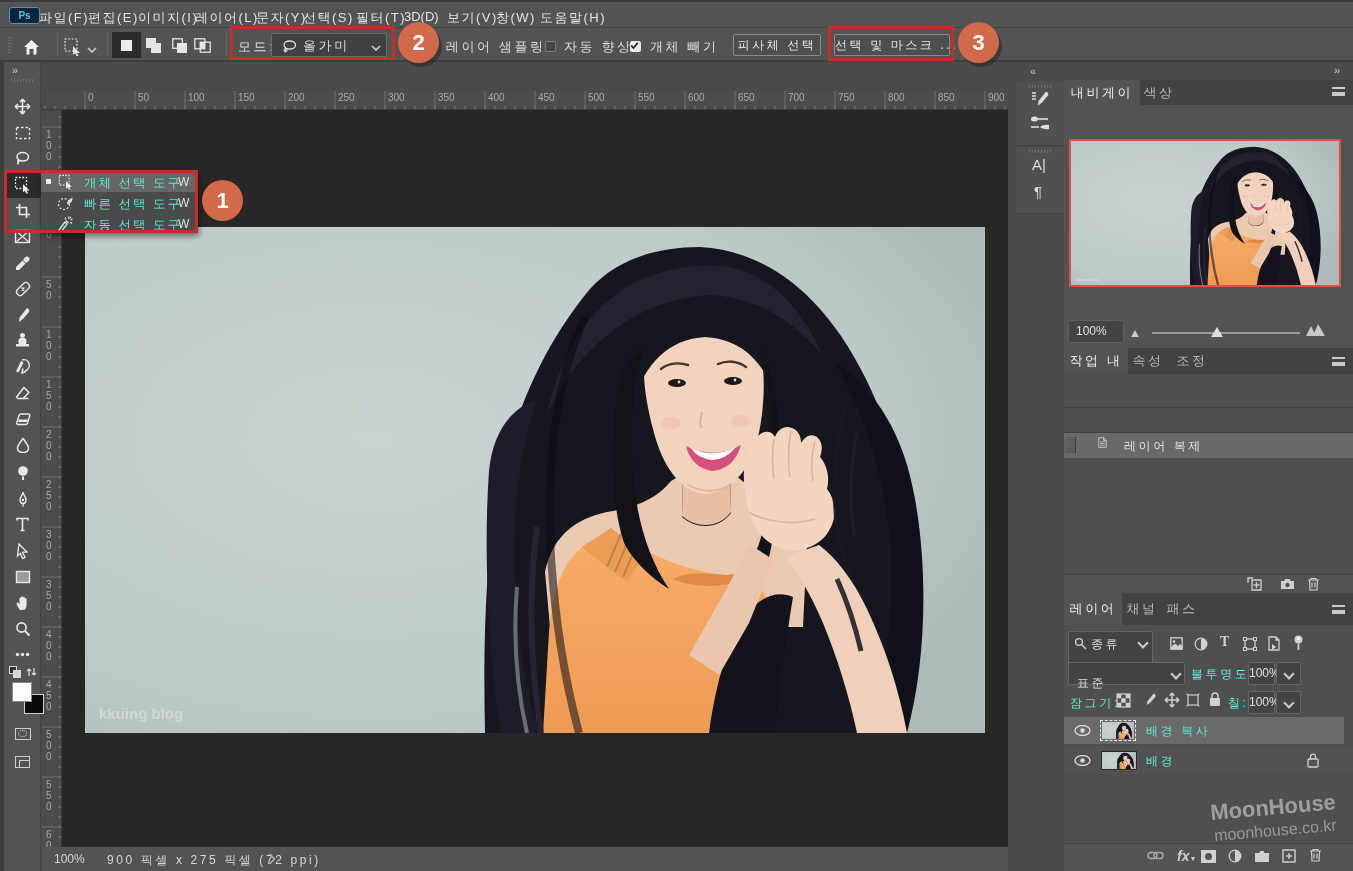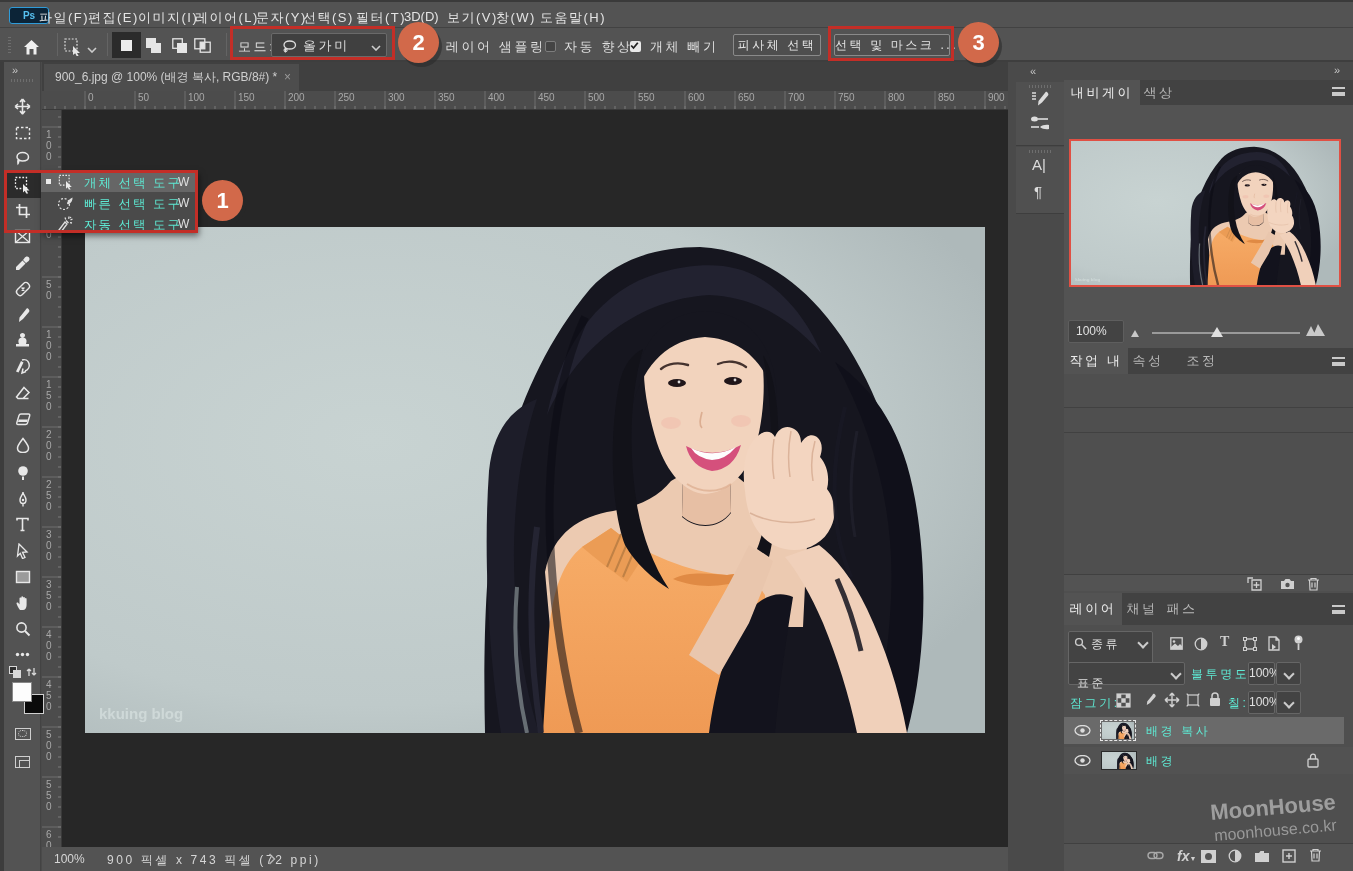--- a/index.html
+++ b/index.html
@@ -2,21 +2,21 @@
 <html><head><meta charset="utf-8">
 <style>
 *{margin:0;padding:0;box-sizing:border-box}
 html,body{width:1353px;height:871px;overflow:hidden;background:#535353;font-family:"Liberation Sans",sans-serif}
 .k{letter-spacing:2.6px}
 .txt{color:#5eead4;font-size:13px;white-space:nowrap}
 #app{position:absolute;left:0;top:0;width:1353px;height:871px;background:#4a4a4a}
 
 #menubar{position:absolute;left:0;top:0;width:1353px;height:28px;background:#535353;border-top:2px solid #3a3a3a;border-bottom:1px solid #424242}
 #menubar .mi{position:absolute;top:7px;color:#e4e4e4;font-size:13px;white-space:nowrap;letter-spacing:1.5px}
-#pslogo{position:absolute;left:9px;top:5px;width:40px;height:17px;background:#0c2437;border:1px solid #2f9bd8;border-radius:3px;color:#57c1f0;font-size:10px;font-weight:bold;text-align:center;line-height:15px}
+#pslogo{position:absolute;left:9px;top:5px;width:31px;height:17px;background:#0c2437;border:1px solid #2f9bd8;border-radius:3px;color:#57c1f0;font-size:10px;font-weight:bold;text-align:center;line-height:15px}
 
 #optbar{position:absolute;left:0;top:28px;width:1353px;height:34px;background:#535353;border-bottom:2px solid #3e3e3e}
 .vsep{position:absolute;top:5px;width:1px;height:23px;background:#646464}
 .obtxt{position:absolute;top:10px;color:#dedede;font-size:13px;white-space:nowrap}
 .psbtn{position:absolute;top:6px;height:22px;border:1px solid #8a8a8a;border-radius:2px;background:#4e4e4e;color:#e6e6e6;font-size:12px;text-align:center;white-space:nowrap}
 .cb{position:absolute;top:13px;width:11px;height:11px;border-radius:2px}
 .cbu{background:#444;border:1px solid #7d7d7d}
 .cbc{background:#e9e9e9;color:#222;font-size:10px;font-weight:bold;line-height:11px;text-align:center}
 .ddl{position:absolute;background:#464646;border:1px solid #6a6a6a;border-radius:2px;color:#e2e2e2;font-size:12px}
 
@@ -324,23 +324,20 @@
         <path d="M3,10 L3,3 M3,3 L1,5 M3,3 L5,5 M8,2 L8,9 M8,9 L6,7 M8,9 L10,7" stroke="#d8d8d8" stroke-width="1.3" fill="none"></path>
       </svg>
  <div style="position:absolute;left:8px;top:620px;width:20px;height:20px;background:#fdfdfd;border:1px solid #888;z-index:2"></div>
  <div style="position:absolute;left:20px;top:632px;width:20px;height:20px;background:#0a0a0a;border:1px solid #d0d0d0;z-index:1"></div>
  <div style="position:absolute;left:11px;top:666px;width:16px;height:12px;border:1px solid #cfcfcf"></div>
  <div style="position:absolute;left:14px;top:668px;width:9px;height:7px;border:1px dotted #cfcfcf;border-radius:50%"></div>
  <div style="position:absolute;left:11px;top:694px;width:15px;height:12px;border:1.5px solid #cfcfcf"></div>
  <div style="position:absolute;left:15px;top:698px;width:11px;height:8px;border:1.5px solid #cfcfcf;background:#535353"></div>
 </div>
 
-<div id="tabbar">
-      <div id="doctab">900_6.jpg @ 100% (배경 복사, RGB/8#) * <span style="color:#9a9a9a">&nbsp;×</span></div>
-    </div>
 <div id="hruler">
  <svg width="966" height="19" id="hrsvg">
         <path d="M43,0 L43,19" stroke="#6e6e6e"></path>
         <text x="46" y="10" fill="#a8a8a8" font-size="10">0</text>
         <path d="M93,0 L93,19" stroke="#6e6e6e"></path>
         <text x="96" y="10" fill="#a8a8a8" font-size="10">50</text>
         <path d="M143,0 L143,19" stroke="#6e6e6e"></path>
         <text x="146" y="10" fill="#a8a8a8" font-size="10">100</text>
         <path d="M193,0 L193,19" stroke="#6e6e6e"></path>
         <text x="196" y="10" fill="#a8a8a8" font-size="10">150</text>
@@ -612,21 +609,21 @@
 </div>
 
 <div id="viewport">
   <div id="photo1"><svg width="900" height="506" viewBox="0 0 900 506">
           <use href="#photoSym"></use>
         </svg></div>
 </div>
 
 <div id="statusbar">
   <span style="position:absolute;left:12px;top:5px">100%</span>
-  <span style="position:absolute;left:65px;top:5px" class="k">900 픽셀 x 743 픽셀 (72 ppi)</span>
+  <span style="position:absolute;left:65px;top:5px" class="k">900 픽셀 x 275 픽셀 (72 ppi)</span>
   <svg style="position:absolute;left:226px;top:6px" width="8" height="12" viewBox="0 0 8 12">
         <path d="M1.5,1 L6.5,6 L1.5,11" stroke="#b5b5b5" stroke-width="1.5" fill="none"></path>
       </svg>
 </div>
 
 <div id="rgap"></div>
 <div id="iconstrip">
  <div style="position:absolute;left:14px;top:3px;color:#c5c5c5;font-size:11px;letter-spacing:-1px">«</div>
  <div class="istri" style="top:20px;height:64px">
   <div style="position:absolute;left:13px;top:3px;width:22px;height:3px;background:repeating-linear-gradient(90deg,#6e6e6e 0 1px,transparent 1px 3px)"></div>
@@ -673,26 +670,34 @@
           <path d="M7,0 L13,10 L1,10 Z" fill="#e0e0e0"></path>
         </svg>
   <svg style="position:absolute;left:241px;top:217px" width="22" height="15" viewBox="0 0 22 15">
           <path d="M1,14 L6,4 L11,14 Z M8,14 L13,2 L20,14 Z" fill="#c9c9c9"></path>
         </svg>
  </div>
 
  <div class="ptabrow" style="top:286px;height:26px">
   <div class="ptab act k" style="left:0;width:64px;line-height:26px">작업 내역</div>
   <div class="ptab k" style="left:64px;width:40px;line-height:26px">속성</div>
-  <div class="ptab k" style="left:118px;width:40px;line-height:26px">조정</div>
+  <div class="ptab k" style="left:108px;width:40px;line-height:26px">조정</div>
   <div class="burger" style="top:9px"></div>
  </div>
  <div style="position:absolute;left:0;top:312px;width:289px;height:200px;background:#4f4f4f">
   <div style="position:absolute;left:0;top:33px;width:289px;height:1px;background:#414141"></div>
   <div style="position:absolute;left:0;top:58px;width:289px;height:1px;background:#414141"></div>
+  <div class="hrow" style="top:59px;height:25px;background:#696969">
+    <div style="position:absolute;left:1px;top:4px;width:11px;height:16px;background:#5e5e5e;border-right:1px solid #3a3a3a"></div>
+    <svg class="eyeic" style="left:30px;top:4px" width="15" height="16" viewBox="0 0 15 16">
+            <path d="M2,1 L9,1 L13,5 L13,15 L2,15 Z M9,1 L9,5 L13,5" fill="none" stroke="#d6d6d6" stroke-width="1.2"></path>
+            <path d="M4,7 L11,7 M4,9.5 L11,9.5 M4,12 L11,12" stroke="#d6d6d6" stroke-width="1"></path>
+          </svg>
+    <span class="k" style="position:absolute;left:60px;top:5px">레이어 복제</span>
+  </div>
  </div>
  <div style="position:absolute;left:0;top:512px;width:289px;height:17px;background:#535353;border-top:1px solid #404040">
   <svg style="position:absolute;left:183px;top:2px" width="16" height="14" viewBox="0 0 16 14">
           <path d="M5,3 L14,3 L14,13 L5,13 Z" fill="none" stroke="#cfcfcf" stroke-width="1.3"></path>
           <path d="M1,6 L1,1 L6,1" stroke="#cfcfcf" stroke-width="1.3" fill="none"></path>
           <path d="M9.5,5 L9.5,11 M6.5,8 L12.5,8" stroke="#cfcfcf" stroke-width="1.3"></path>
         </svg>
   <svg style="position:absolute;left:216px;top:3px" width="15" height="12" viewBox="0 0 15 12">
           <path d="M1,3 L4,3 L5.5,1 L9.5,1 L11,3 L14,3 L14,11 L1,11 Z" fill="#cfcfcf"></path>
           <circle cx="7.5" cy="7" r="2.2" fill="#535353"></circle>

